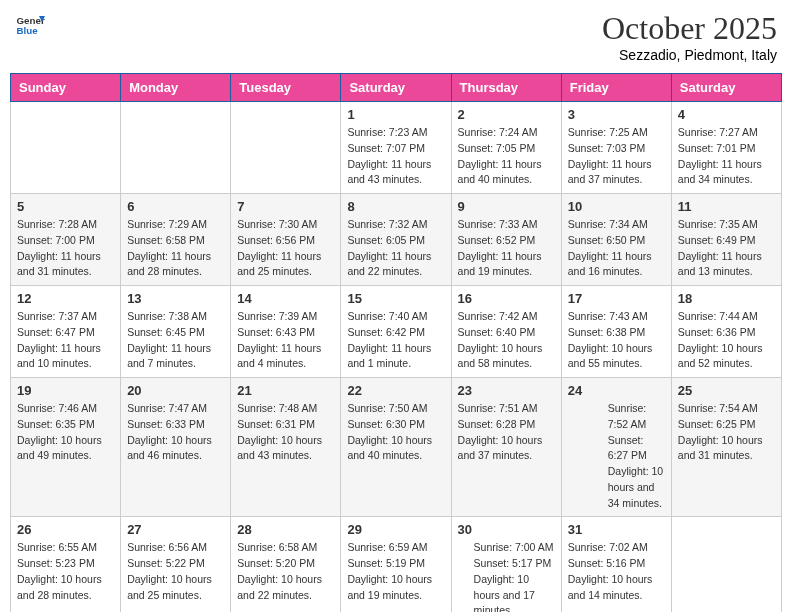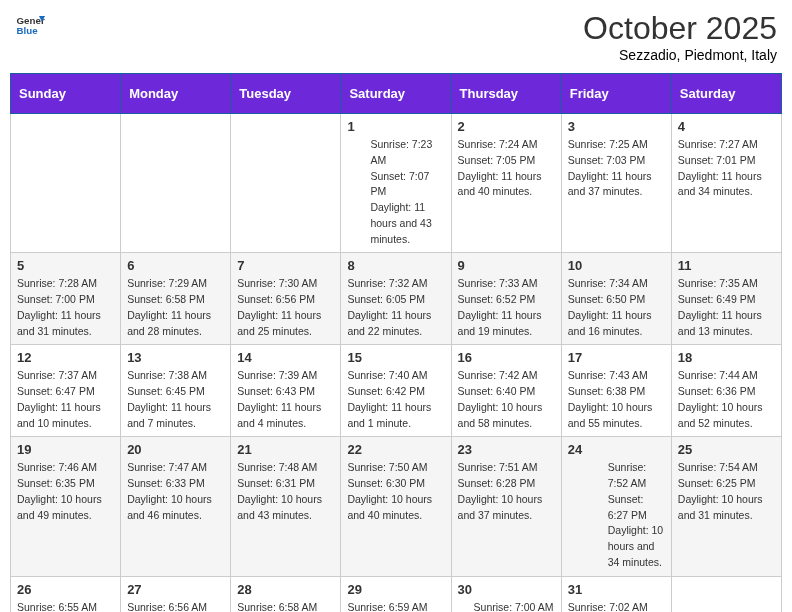--- a/index.html
+++ b/index.html
@@ -28,35 +28,36 @@
       height: 30px;
       margin-right: 2px;
     }
     .title-block {
       text-align: right;
     }
     .month-title {
       font-size: 32px;
       font-weight: normal;
       color: #333;
+      font-family: Liberation Serif, serif;
     }
     .location {
       font-size: 14px;
       color: #000000;
     }
     .calendar {
       width: 100%;
       border-collapse: collapse;
       border: 1px solid #ccc;
     }
     .calendar th {
-      background-color: #6d28d9;
+      background-color: #ec4899;
       color: white;
       text-align: left;
-      padding: 12px 8px;
+      padding: 6px 8px;
       font-size: 13px;
       border: 1px solid #1a5da0;
     }
     .calendar td {
       vertical-align: top;
       padding: 5px 6px;
       border: 1px solid #ccc;
       width: 14.28%;
       min-height: 90px;
       font-size: 10.5px;
@@ -108,21 +109,21 @@
         <th>Saturday</th>
       </tr>
   </thead>
   <tbody id="calendar-body">
   <tr>
         <td class="empty-cell"></td>
         <td class="empty-cell"></td>
         <td class="empty-cell"></td>
         <td>
           <span class="day-number">1</span>
-          <div class="day-info" style="white-space: pre-line; margin-left: 23px;">Sunrise: 7:23 AM
+          <div class="day-info" style="white-space: pre-line;">Sunrise: 7:23 AM
 Sunset: 7:07 PM
 Daylight: 11 hours and 43 minutes.</div>
         </td>
         <td>
           <span class="day-number">2</span>
           <div class="day-info" style="white-space: pre-line;">Sunrise: 7:24 AM
 Sunset: 7:05 PM
 Daylight: 11 hours and 40 minutes.</div>
         </td>
         <td>

